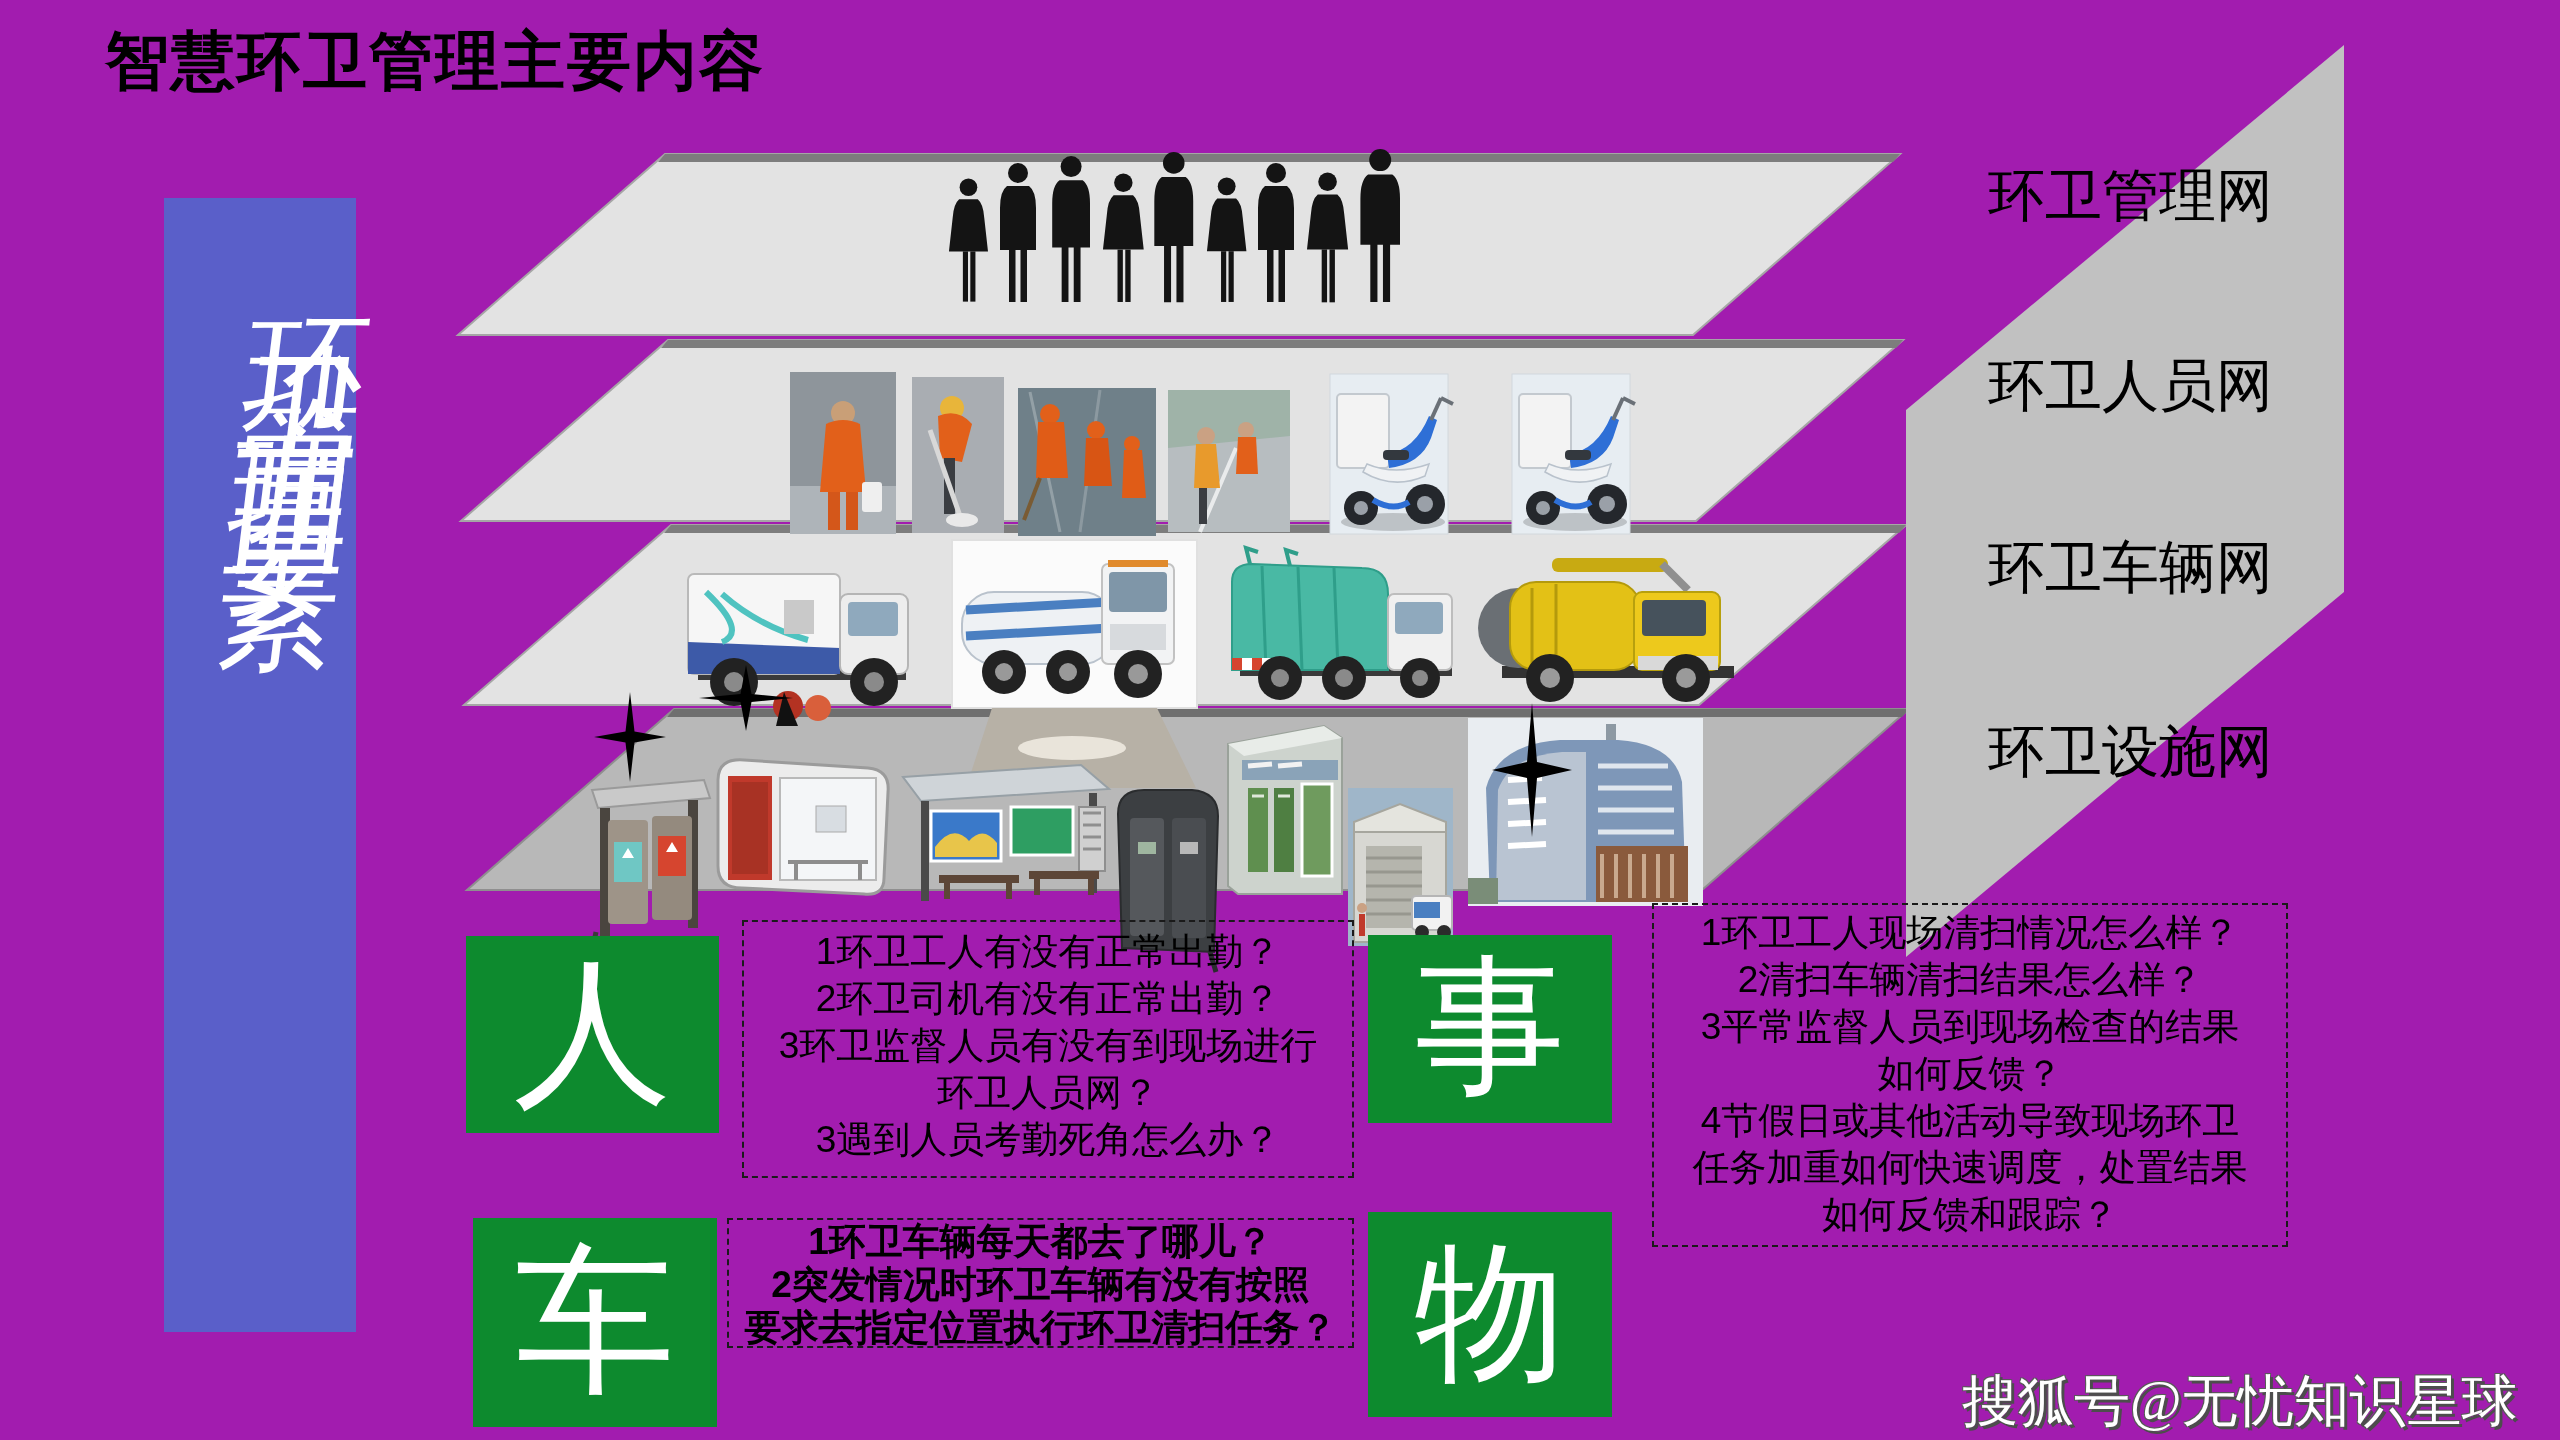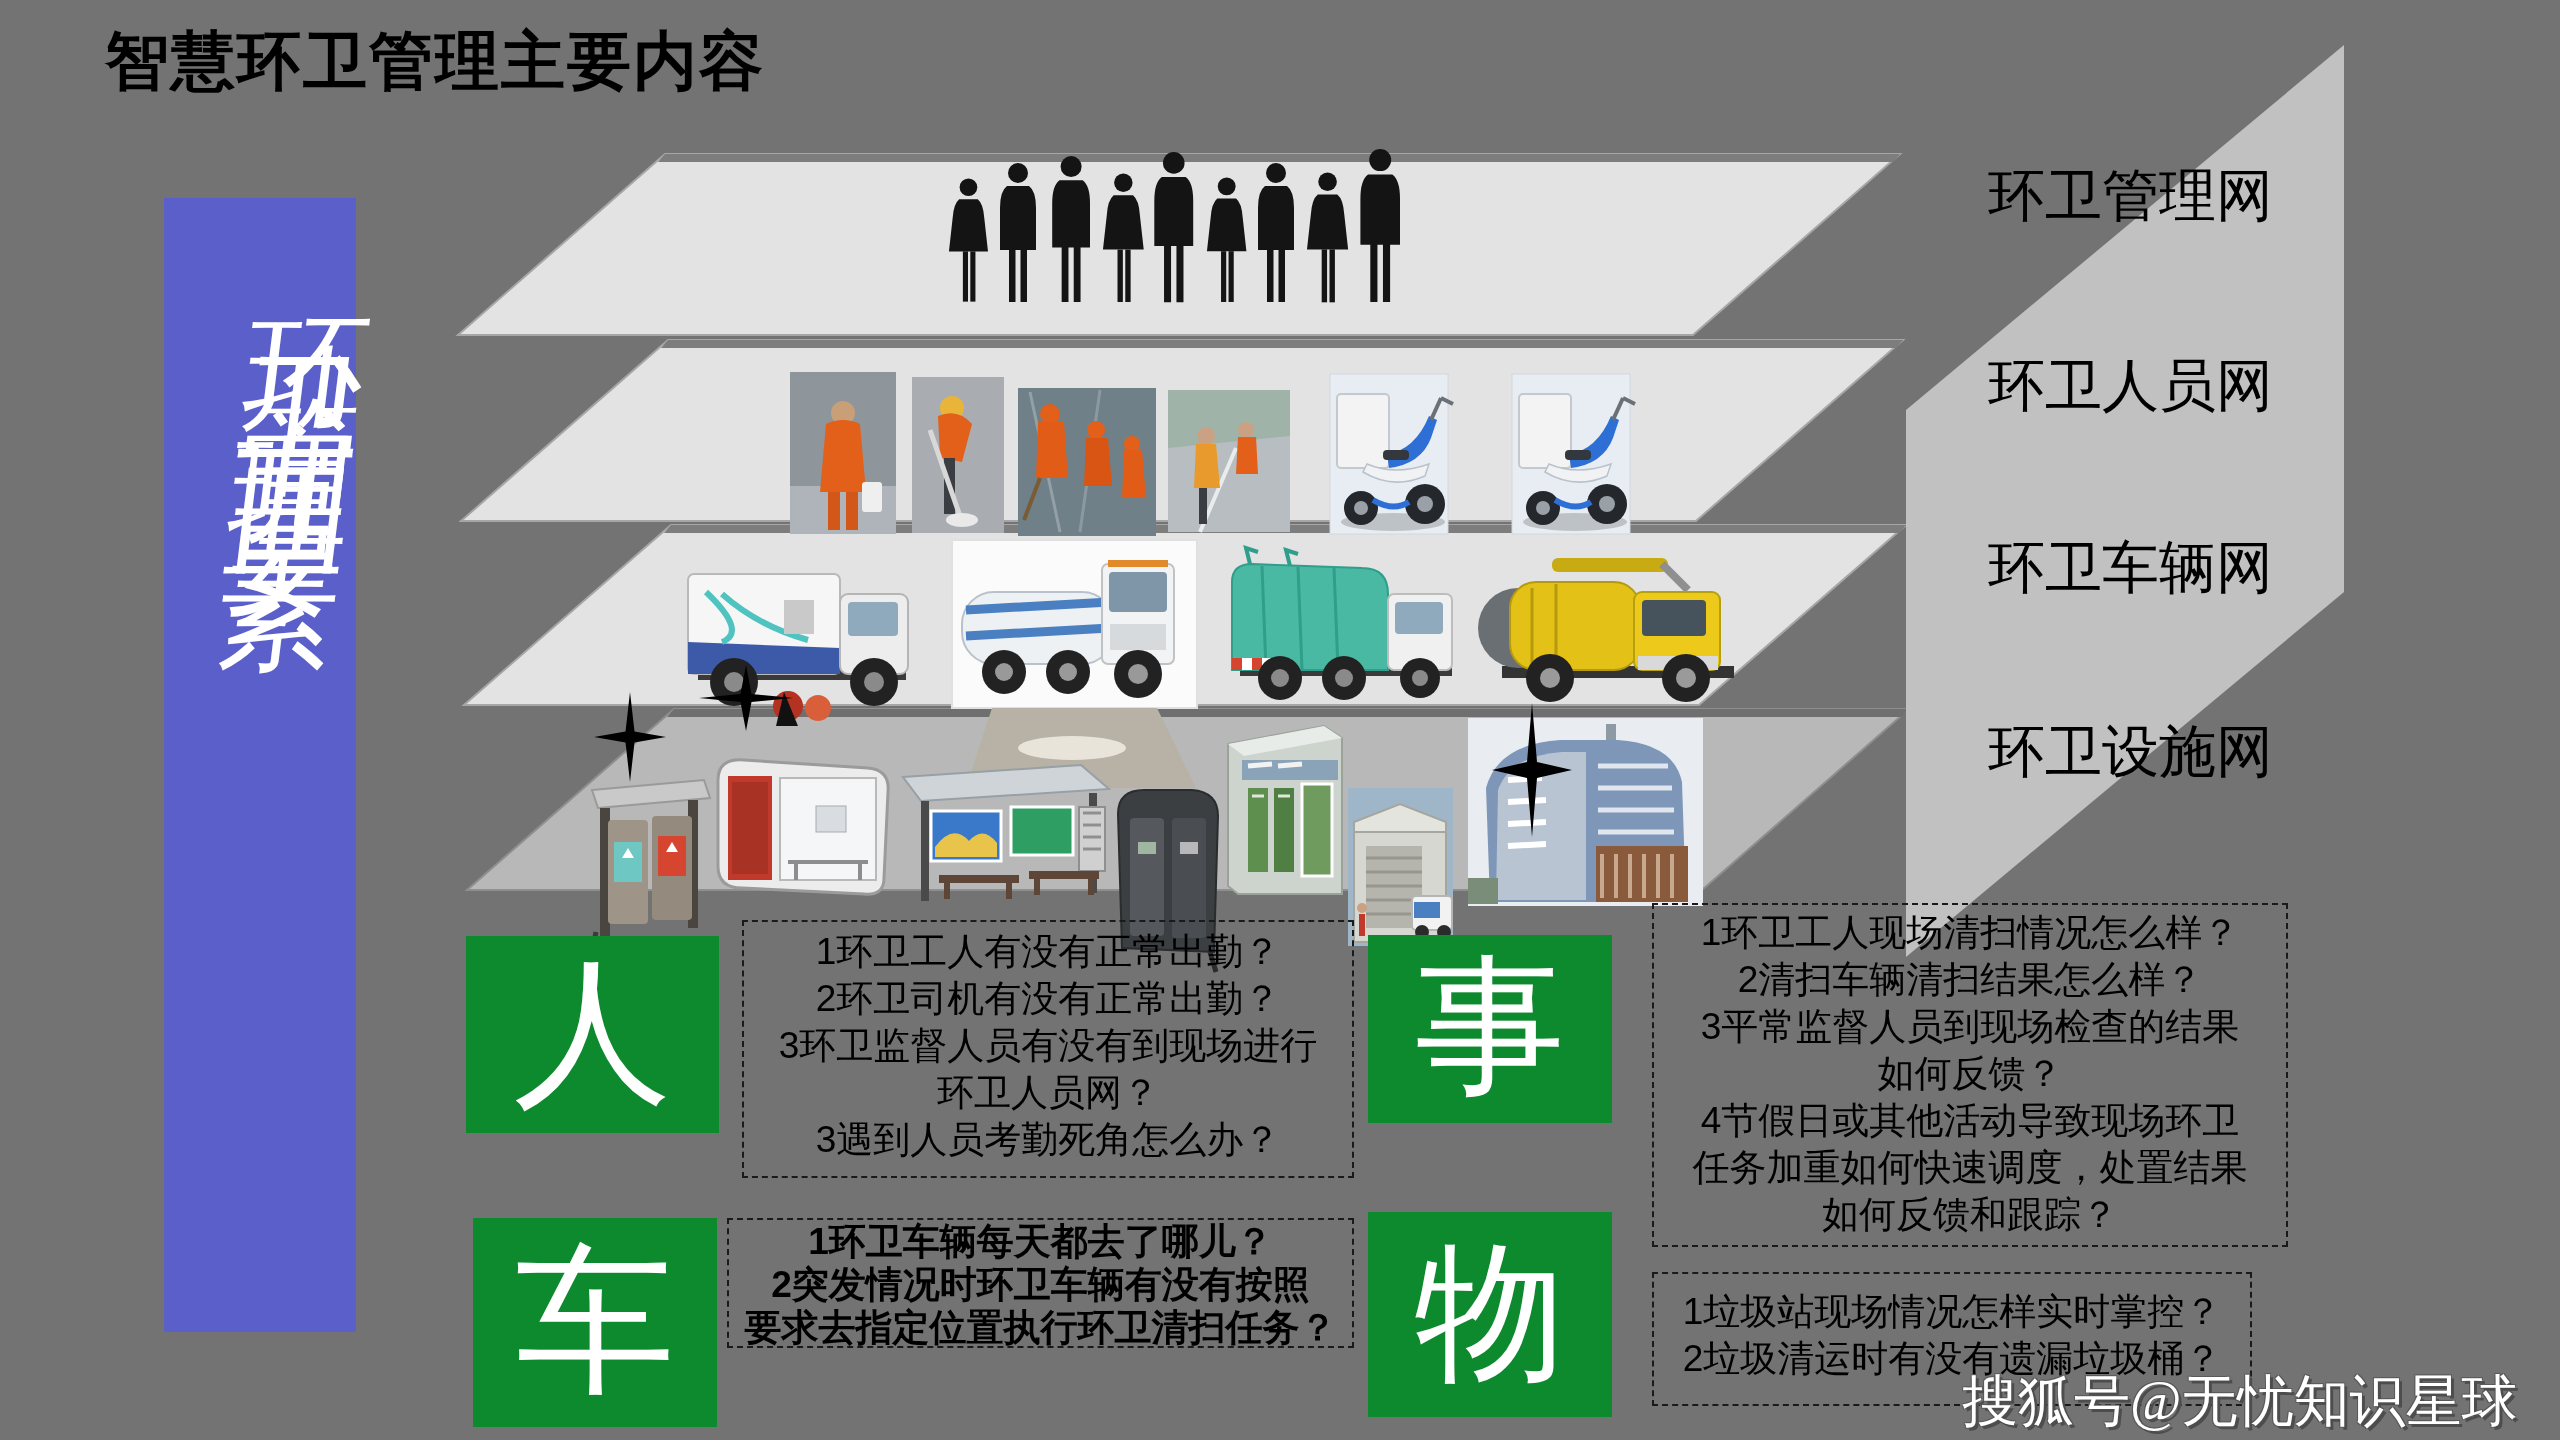--- a/index.html
+++ b/index.html
@@ -1,17 +1,17 @@
 <!DOCTYPE html>
 <html><head>
 <meta charset="utf-8">
 <style>
   html,body{margin:0;padding:0;background:#fff;}
   body{font-family:"Liberation Sans","DejaVu Sans",sans-serif;}
-  .stage{position:relative;width:2560px;height:1440px;background:#737373;overflow:hidden;}
+  .stage{position:relative;width:2560px;height:1440px;background:#a21caf;overflow:hidden;}
   .abs{position:absolute;}
   .page-title{left:105px;top:18px;font-size:64px;font-weight:bold;color:#000;letter-spacing:2px;white-space:nowrap;}
   .side-bar{left:164px;top:198px;width:192px;height:1134px;background:#5a5fc9;display:flex;justify-content:center;}
   .side-bar-text{writing-mode:vertical-rl;text-orientation:upright;color:#ffffff;font-size:122px;letter-spacing:38px;line-height:192px;padding-top:26px;transform:skewX(-7deg);font-weight:500;}
   .net-label{left:1988px;width:580px;font-size:57px;color:#000;white-space:nowrap;z-index:3;}
   .etile{background:#0d8a2e;color:#fff;display:flex;align-items:center;justify-content:center;z-index:2;}
   .qbox{border:2px dashed #1a1a1a;color:#000;text-align:center;white-space:pre-line;font-size:37px;z-index:2;box-sizing:border-box;}
   .watermark{left:1962px;top:1364px;font-size:56px;color:#ffffff;z-index:5;white-space:nowrap;
     text-shadow:3px 3px 0 #4d4d4d,-1px -1px 0 #5a5a5a,1px -1px 0 #5a5a5a,-1px 1px 0 #5a5a5a;font-family:Liberation Serif, serif;}
   svg{position:absolute;left:0;top:0;z-index:1;}
@@ -296,17 +296,15 @@
   <div class="abs qbox" style="left:1652px;top:903px;width:636px;height:344px;line-height:47px;padding-top:4px;">1环卫工人现场清扫情况怎么样？
 2清扫车辆清扫结果怎么样？
 3平常监督人员到现场检查的结果
 如何反馈？
 4节假日或其他活动导致现场环卫
 任务加重如何快速调度，处置结果
 如何反馈和跟踪？</div>
   <div class="abs qbox" style="left:727px;top:1218px;width:627px;height:130px;line-height:43px;font-weight:bold;">1环卫车辆每天都去了哪儿？
 2突发情况时环卫车辆有没有按照
 要求去指定位置执行环卫清扫任务？</div>
-  <div class="abs qbox" style="left:1652px;top:1272px;width:600px;height:134px;line-height:47px;padding-top:14px;">1垃圾站现场情况怎样实时掌控？
-2垃圾清运时有没有遗漏垃圾桶？</div>
 
   <div class="abs watermark">搜狐号@无忧知识星球</div>
 </div>
 
 </body></html>

